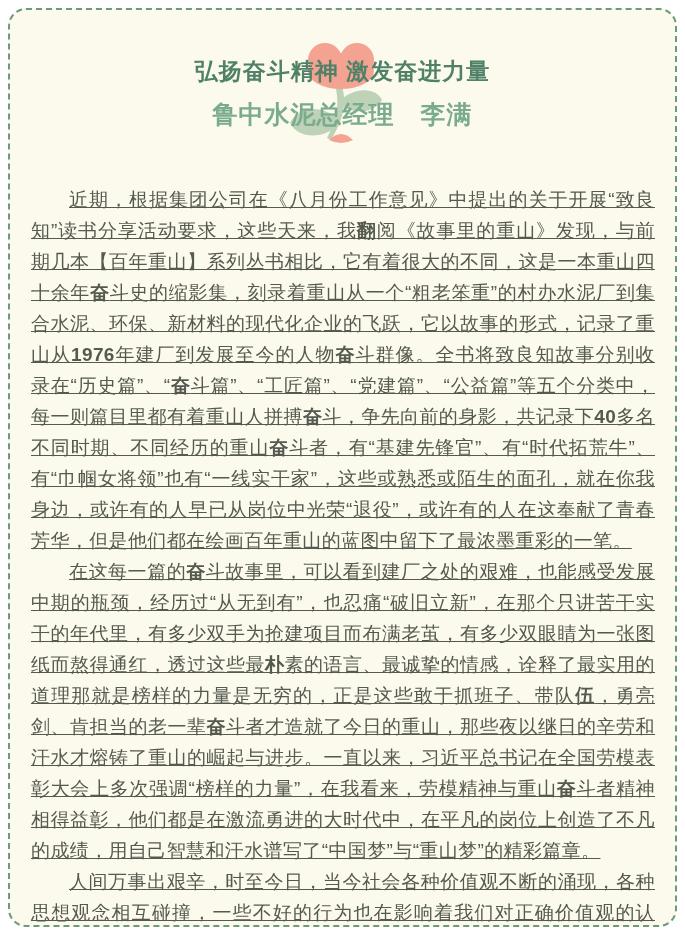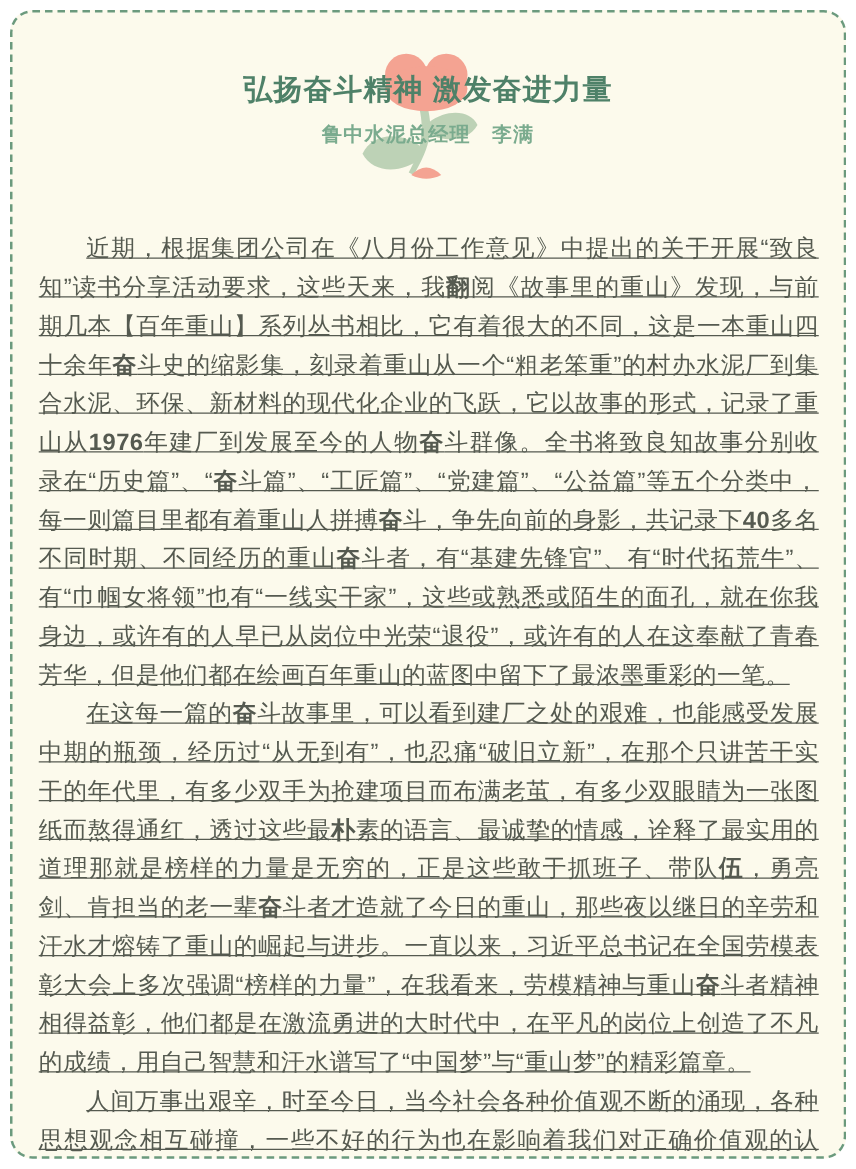--- a/index.html
+++ b/index.html
@@ -51,21 +51,21 @@
     position:relative;z-index:1;
     margin:0;
     font-size:23px;
     font-weight:bold;
     letter-spacing:1px;
     color:var(--title-green);
   }
   .author{
     position:relative;z-index:1;
     margin:11px 0 0 0;
-    font-size:16px;
+    font-size:25px;
     font-weight:bold;
     letter-spacing:1px;
     color:var(--author-green);
   }
   .article{
     position:relative;z-index:1;
     padding:28px 20px 0 21px;
     color:var(--body-text);
     font-size:19px;
     line-height:31px;

